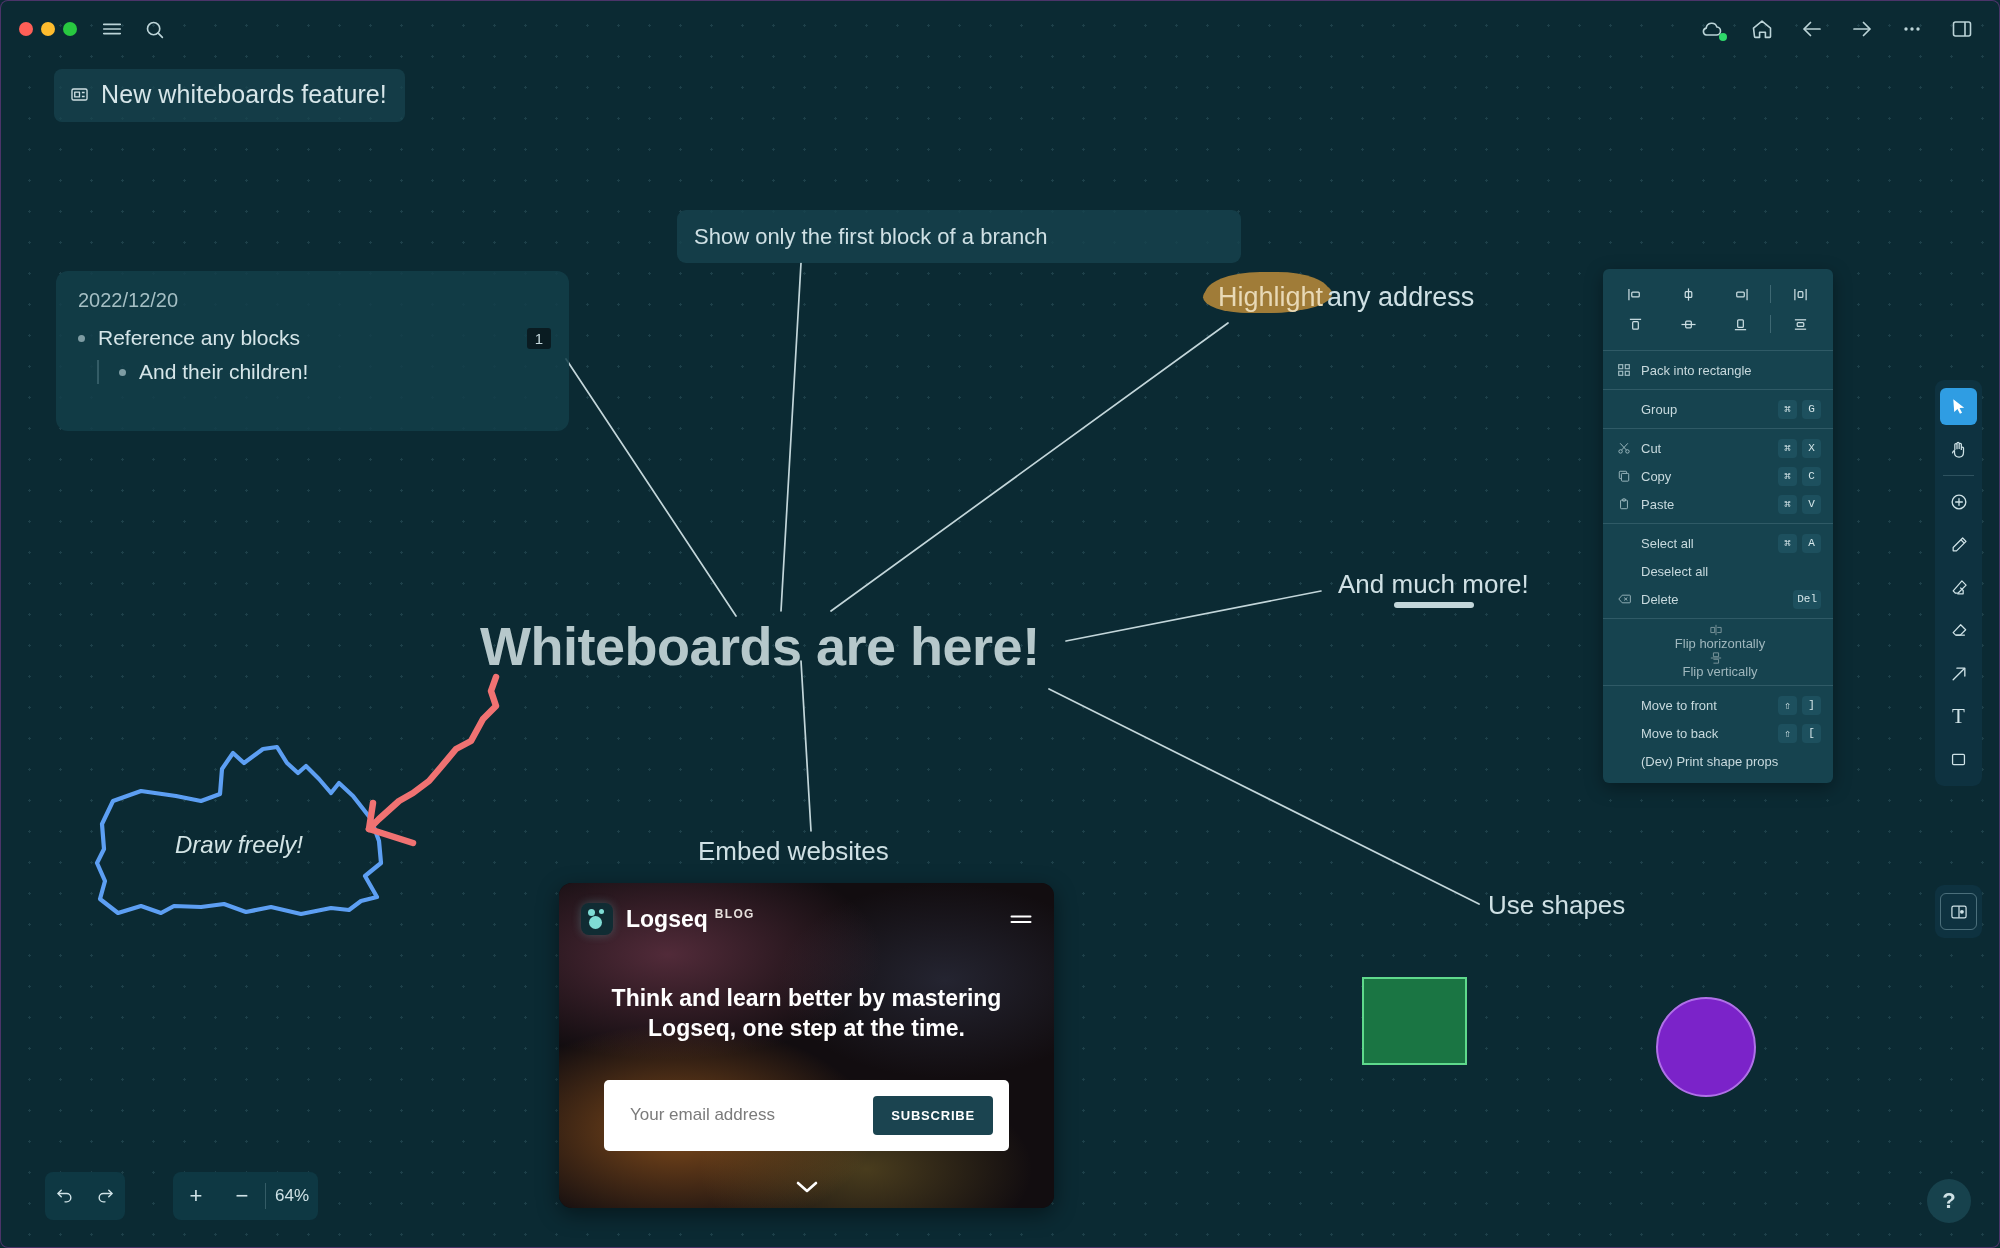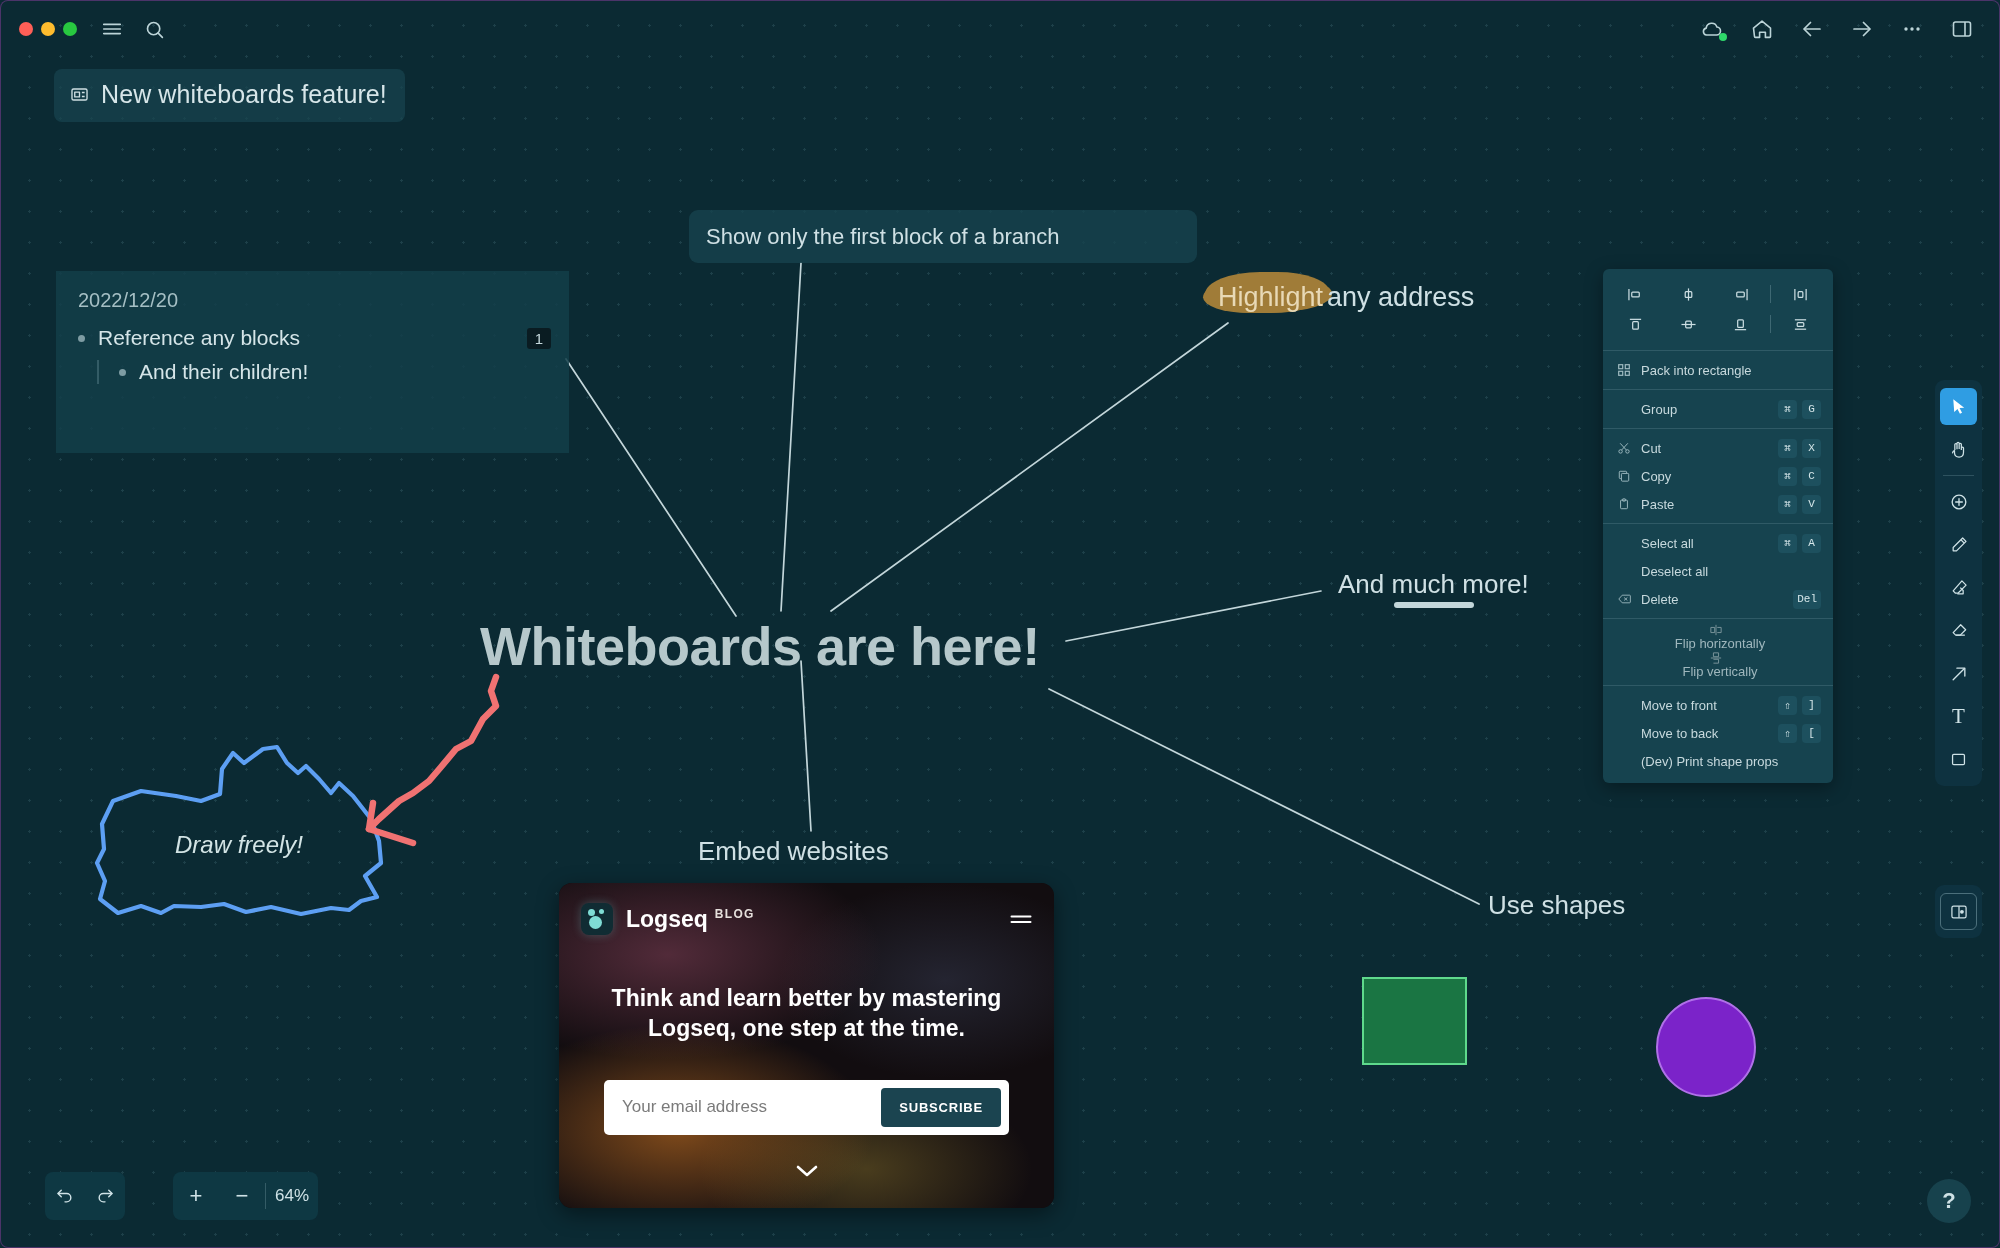--- a/index.html
+++ b/index.html
@@ -92,34 +92,34 @@
     width: 124px; height: 41px;
     background: #a07c38;
     border-radius: 45% 42% 48% 40% / 55% 48% 52% 46%;
     z-index: -1;
     box-shadow: 6px 2px 0 -3px #a07c38, -5px 3px 0 -3px #a07c38;
   }
 
   
   .branch-card {
     position: absolute; left: 676px; top: 209px;
-    width: 508px; height: 53px;
+    width: 564px; height: 53px;
     background: rgba(22,66,77,0.80);
     border-radius: 9px;
     display: flex; align-items: center;
     padding-left: 17px;
-    color: #cfe0e4; font-size: 22px; margin-left: 12px;
+    color: #cfe0e4; font-size: 22px;
   }
 
   
   .block-card {
     position: absolute; left: 55px; top: 270px;
-    width: 513px; height: 182px;
+    width: 513px; height: 160px;
     background: rgba(19,62,73,0.85);
-    border-radius: 0;
+    border-radius: 12px;
     padding: 18px 22px;
   }
   .block-date { font-size: 20px; color: #a5bfc4; margin-bottom: 14px; }
   .blk-row { display: flex; align-items: center; position: relative; }
   .bullet {
     width: 7px; height: 7px; border-radius: 50%;
     background: #7e9ca3; margin-right: 13px; flex: none;
   }
   .blk-text { font-size: 21px; color: #d5e5e8; }
   .blk-badge {
@@ -170,21 +170,21 @@
   .ls-blog { color: #e6e0dc; font-size: 12px; font-weight: bold; letter-spacing: 1.3px; margin-left: 7px; align-self: flex-start; margin-top: 4px; }
   .ls-burger { margin-left: auto; color: #fff; font-size: 24px; line-height: 1; }
   .embed-title {
     position: relative; text-align: center; color: #fff;
     font-size: 23px; font-weight: bold; line-height: 1.32;
     margin: 48px 32px 0 32px;
   }
   .embed-form {
     position: relative; margin: 36px 45px 0 45px;
     background: #fff; border-radius: 5px;
-    display: flex; align-items: center; padding: 8px;
+    display: flex; align-items: center; padding: 16px;
   }
   .embed-form input {
     flex: 1; border: 0; outline: none;
     font-size: 17px; color: #444; padding: 9px 10px;
     font-family: "Liberation Sans", sans-serif;
     background: transparent;
   }
   .embed-form input::placeholder { color: #7b7b7b; }
   .embed-sub {
     background: #1b4450; color: #fff; border: 0;

